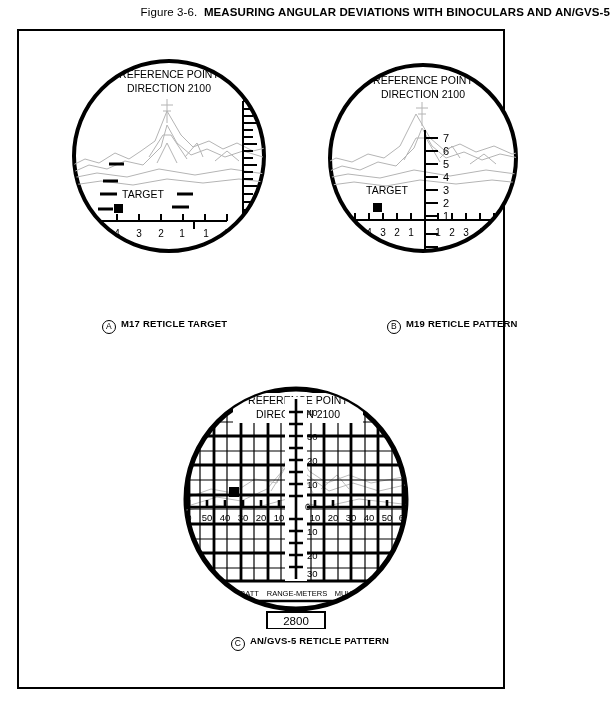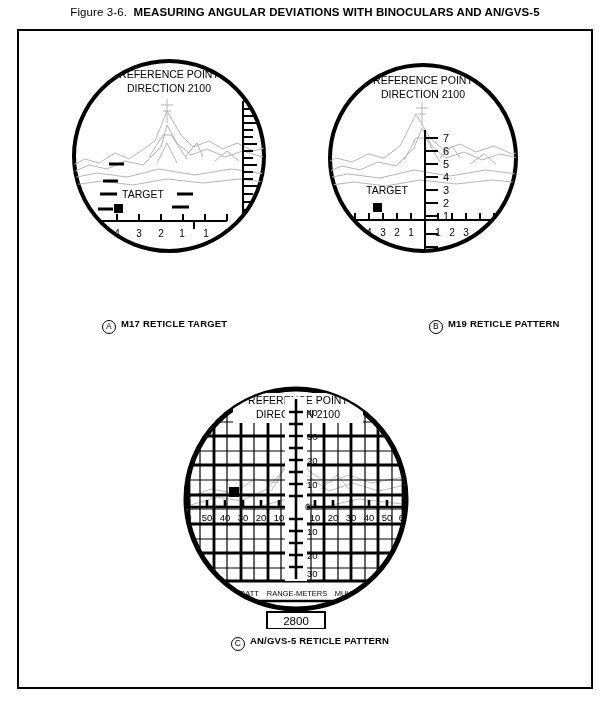--- a/index.html
+++ b/index.html
@@ -13,34 +13,34 @@
     position: relative;
     font-family: "Liberation Sans", sans-serif;
     color: #000000;
     overflow: hidden;
   }
   #figure-title {
     position: absolute;
     left: 0;
     top: 6px;
     width: 610px;
-    text-align: center;
+    text-align: right;
     font-size: 11.5px;
     font-weight: bold;
     letter-spacing: 0.1px;
     white-space: nowrap;
   }
   #figure-title .fignum {
     font-weight: normal;
   }
   #figure-frame {
     position: absolute;
     left: 17px;
     top: 29px;
-    width: 576px;
+    width: 488px;
     height: 660px;
     border: 2px solid #000;
     box-sizing: border-box;
     background: #fff;
   }
   .reticle {
     position: absolute;
   }
   .reticle-svg {
     display: block;
@@ -250,21 +250,21 @@
           <text x="127" y="135">4</text>
           <text x="127" y="148">3</text>
           <text x="127" y="161">2</text>
           <text x="127" y="174">1</text>
         </g>
 
         <text x="187" y="205" font-family="Liberation Sans, sans-serif" font-size="11" fill="#000" text-anchor="middle">20</text>
       </g>
     </svg>
   </div>
-  <div class="caption" style="left:368px; top:287px;margin-left:42px;">
+  <div class="caption" style="left:368px; top:287px;">
     <span class="circled">B</span><span class="cap-label">M19 RETICLE PATTERN</span>
   </div>
 
   <div class="reticle" style="left:162px; top:348px;">
     <svg class="reticle-svg" width="230" height="250" viewBox="0 0 230 250">
       <defs>
         <clipPath id="clipC">
             <circle cx="115" cy="120" r="110"></circle>
           </clipPath>
       </defs>

